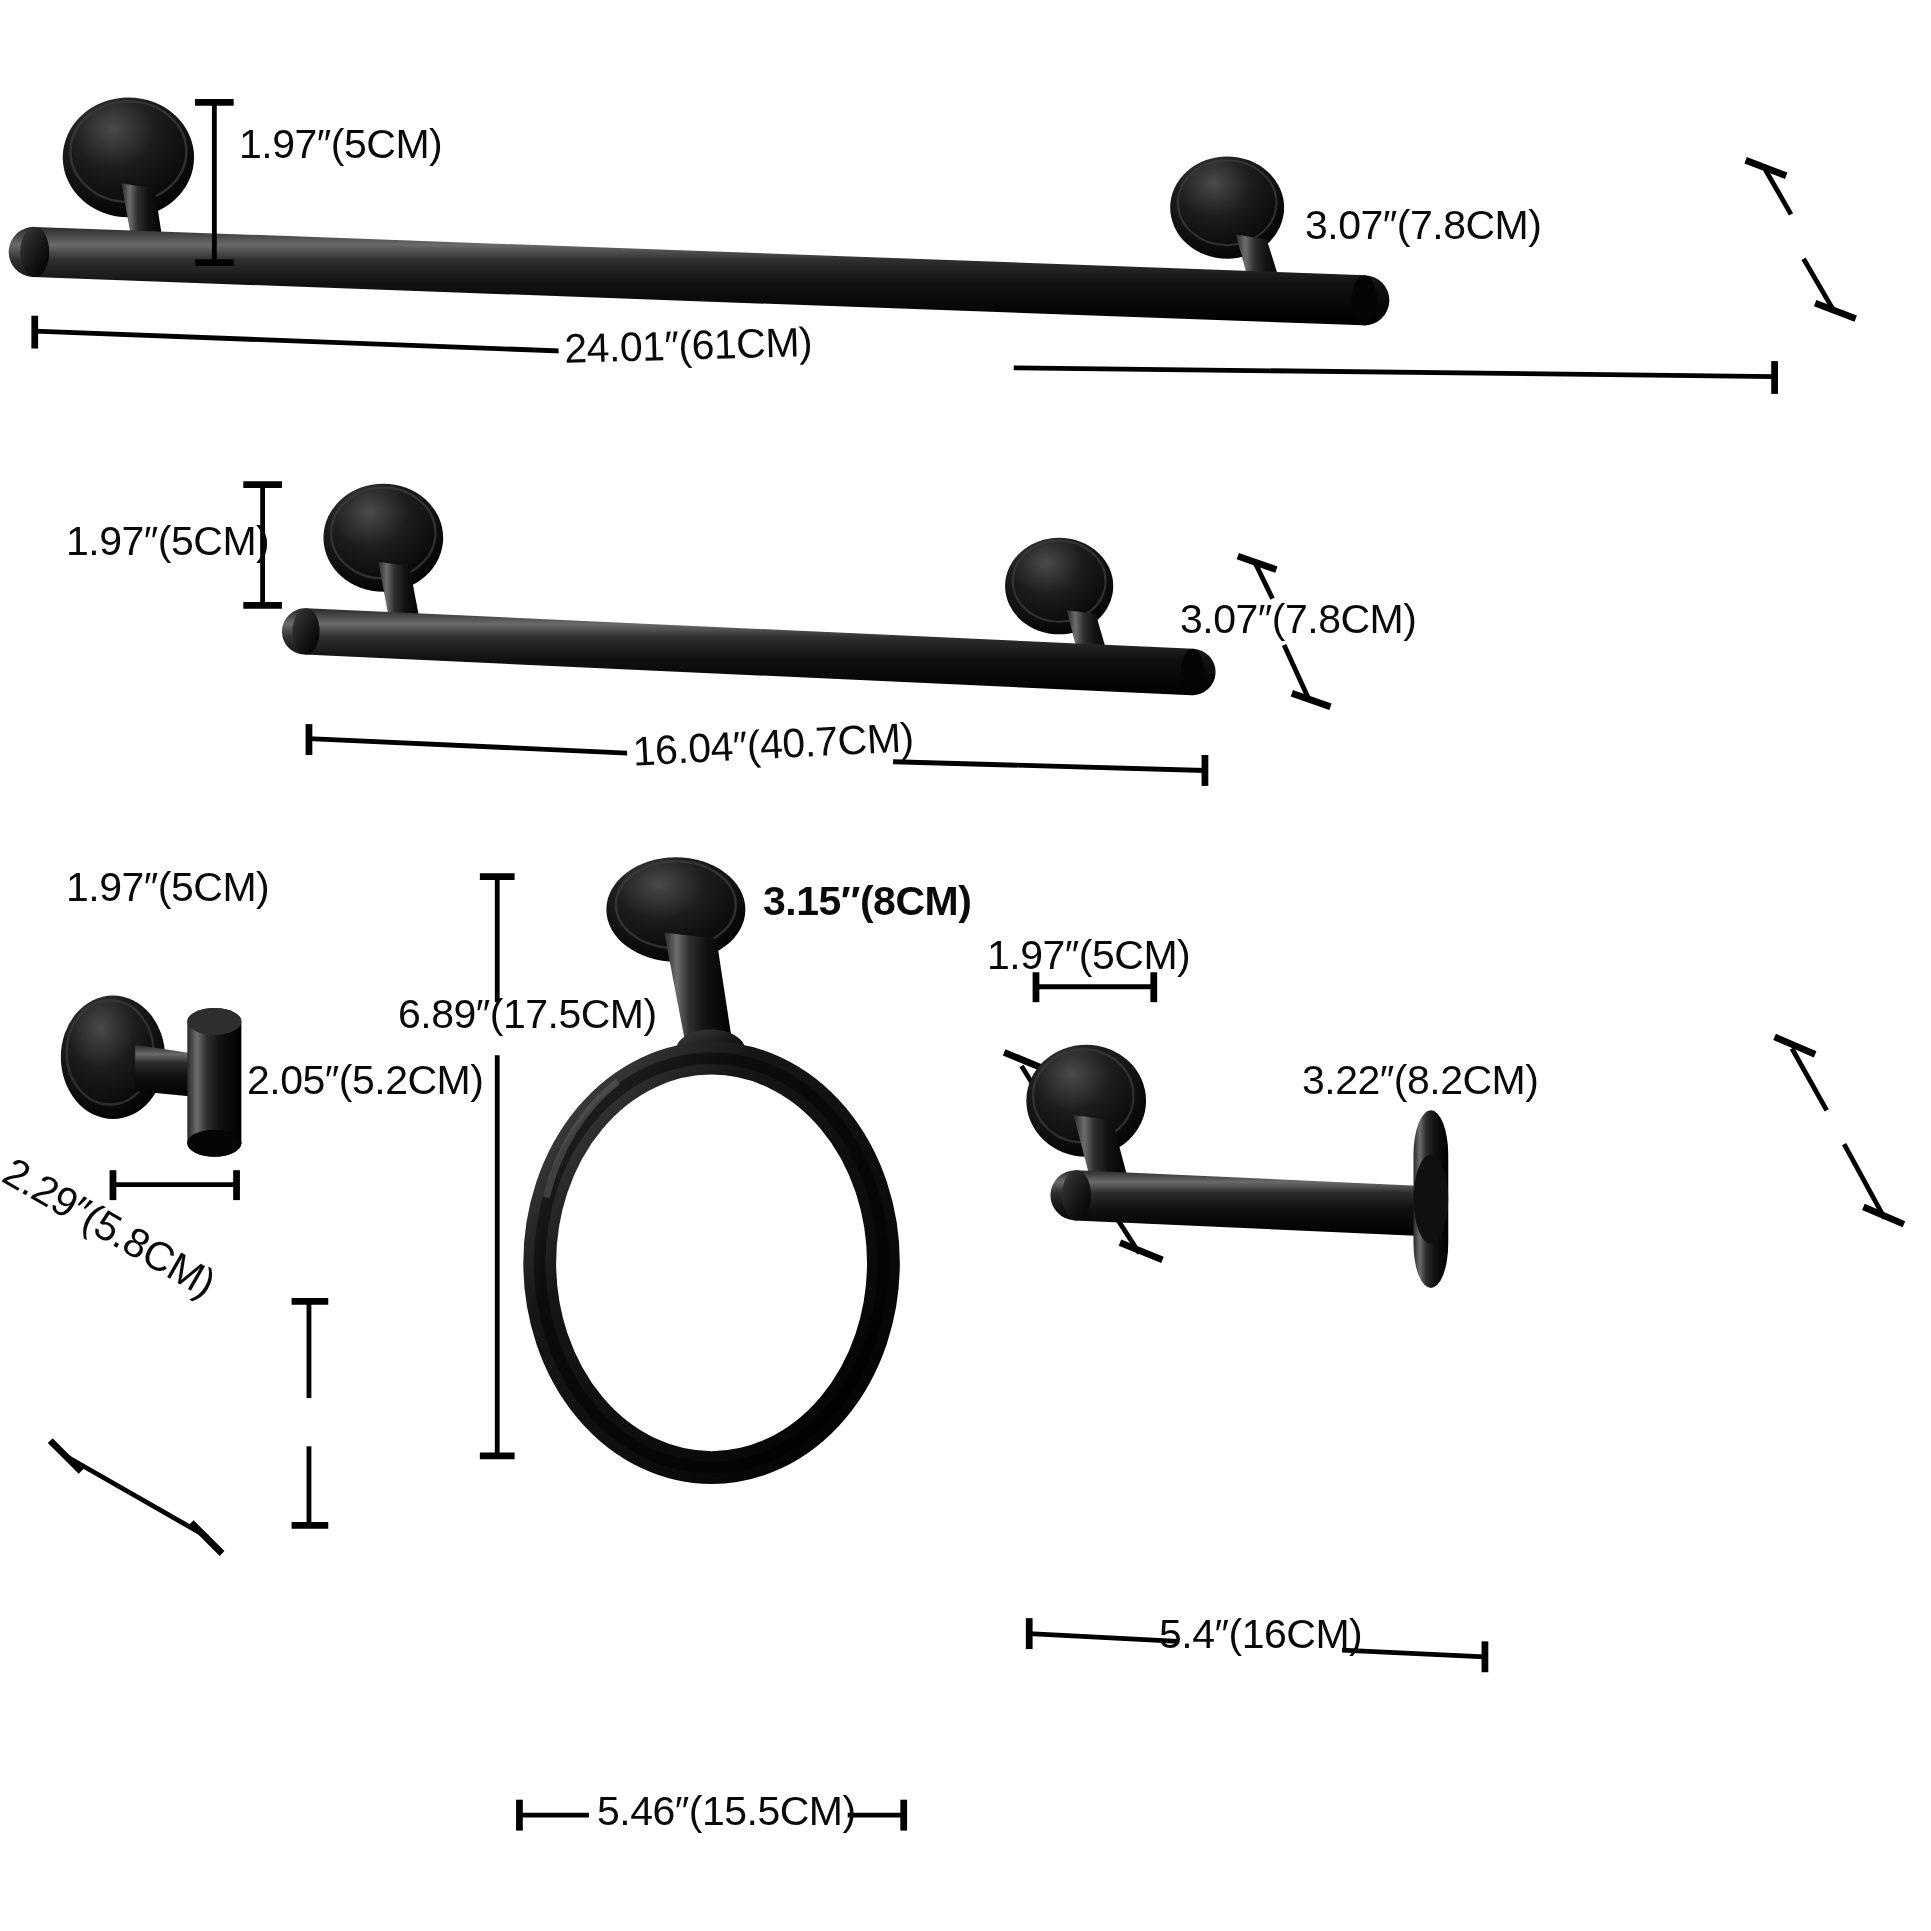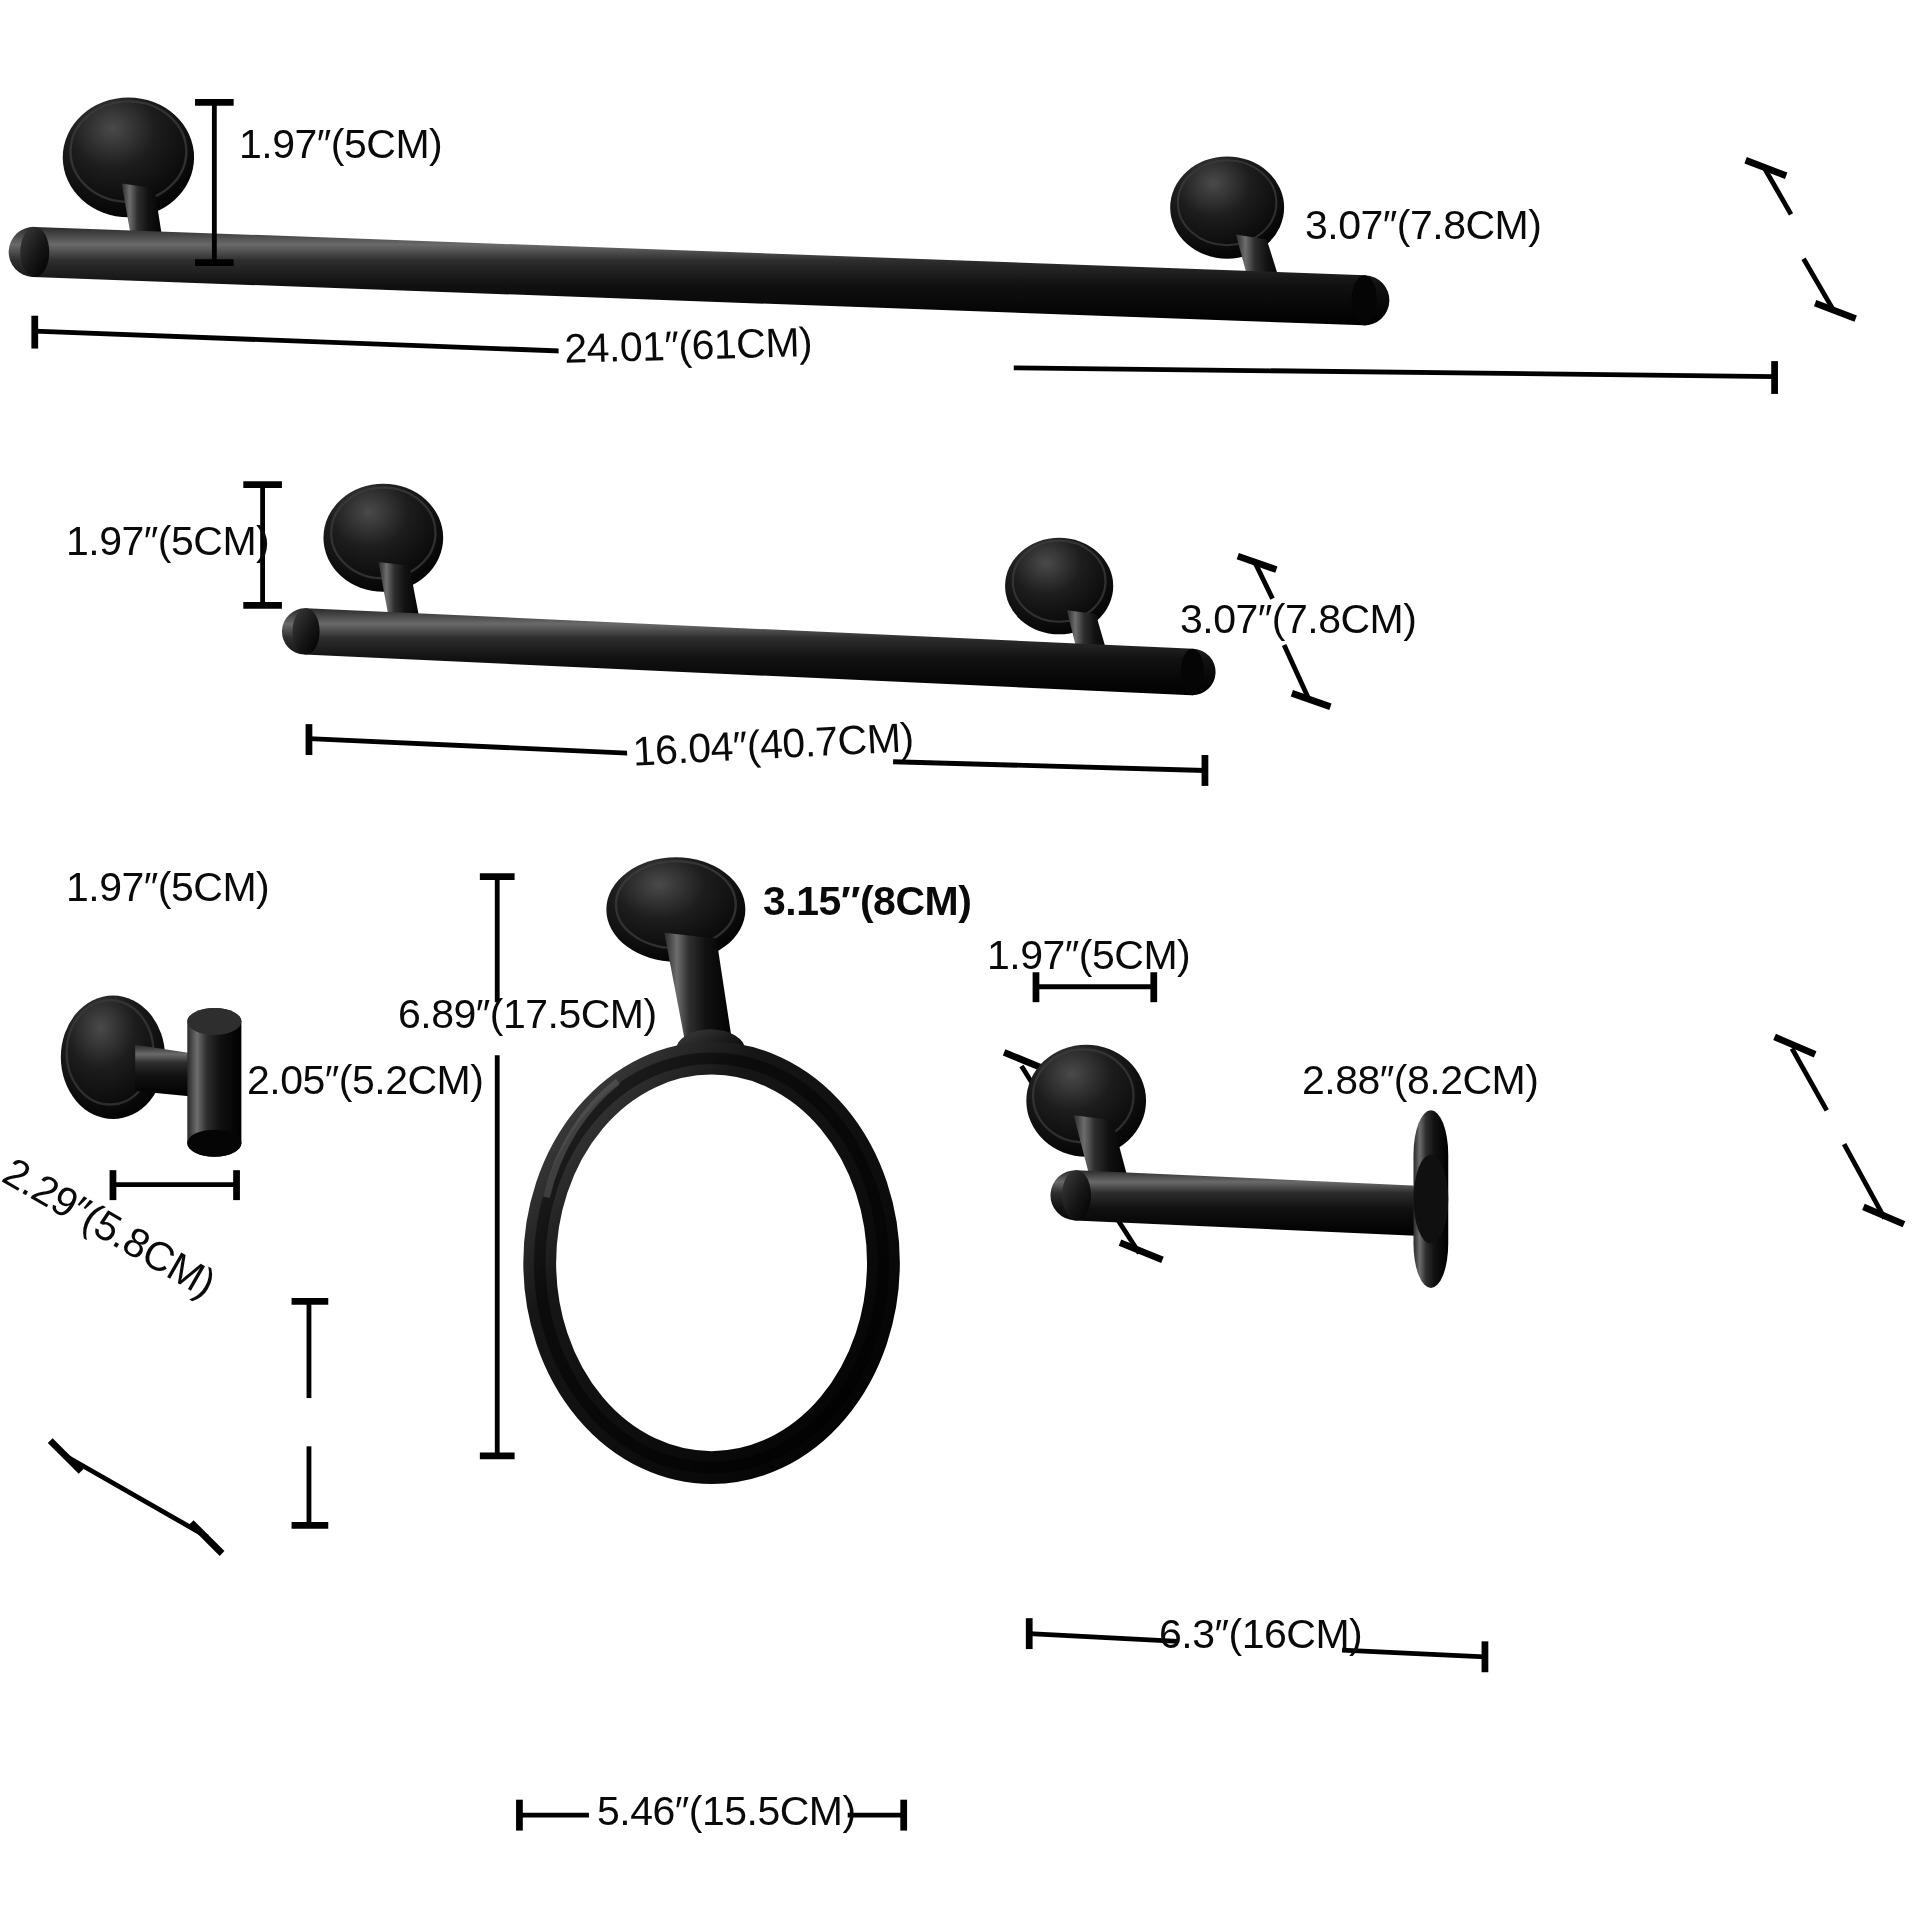--- a/index.html
+++ b/index.html
@@ -273,18 +273,18 @@
 <div class="dimlabel rot-229" style="left:17.4px;top:1151px;">2.29″(5.8CM)</div>
 
 <div class="dimlabel" style="left:398px;top:994px;">6.89″(17.5CM)</div>
 
 <div class="dimlabel" style="left:763px;top:881px;font-weight:bold;">3.15″(8CM)</div>
 
 <div class="dimlabel" style="left:597px;top:1791px;">5.46″(15.5CM)</div>
 
 <div class="dimlabel" style="left:987px;top:935px;">1.97″(5CM)</div>
 
-<div class="dimlabel" style="left:1302px;top:1060px;">2.88″(8.2CM)</div>
-
-<div class="dimlabel" style="left:1159px;top:1614px;">6.3″(16CM)</div>
+<div class="dimlabel" style="left:1302px;top:1060px;">3.22″(8.2CM)</div>
+
+<div class="dimlabel" style="left:1159px;top:1614px;">5.4″(16CM)</div>
 
 </div>
 
 
 </body></html>

